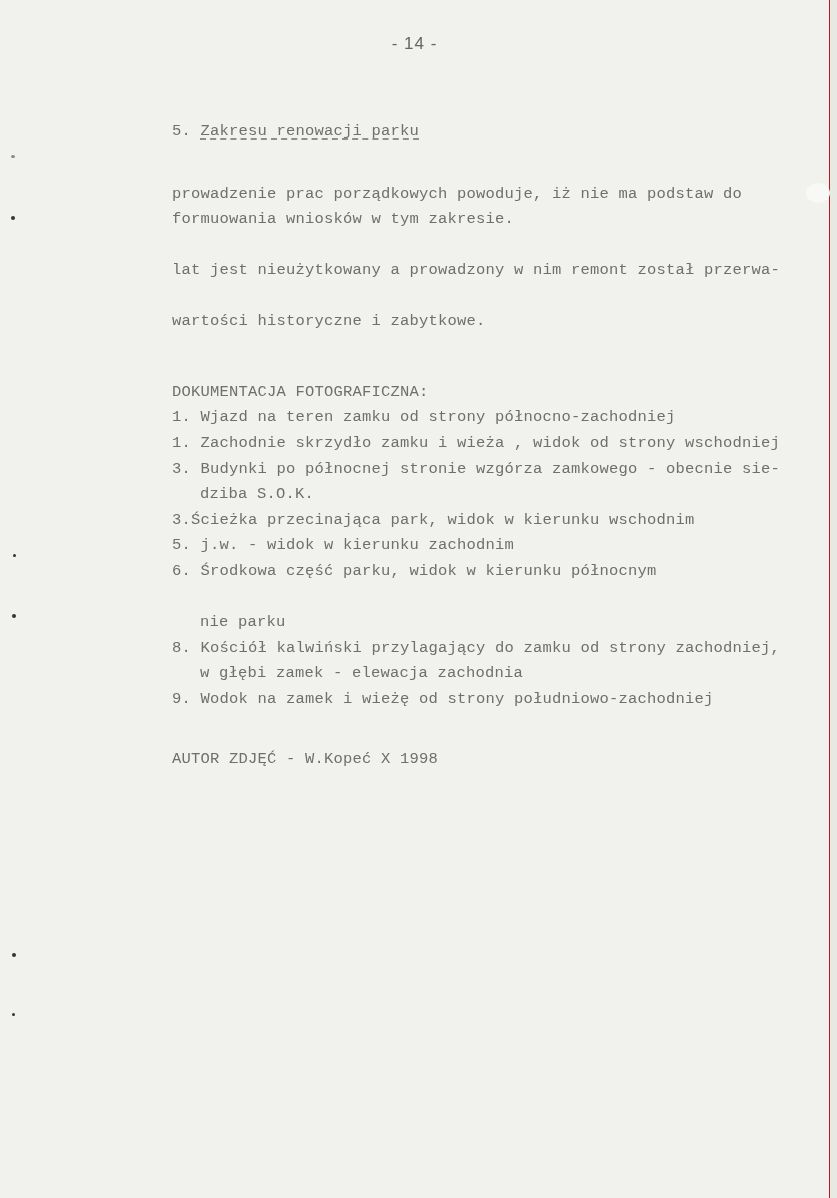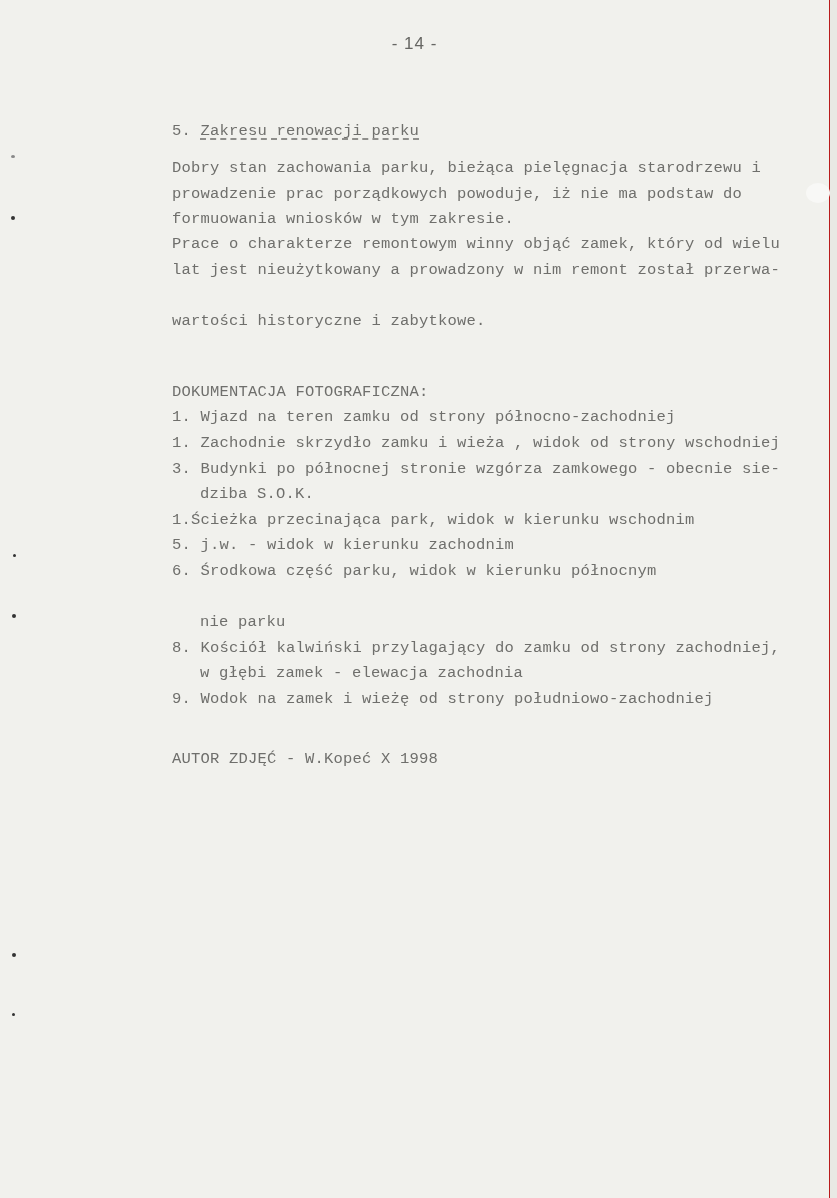--- a/index.html
+++ b/index.html
@@ -29,34 +29,32 @@
   .smudge { position: absolute; left: 806px; top: 183px; width: 24px; height: 20px; border-radius: 50%; background: #f8f8f6; }
 </style>
 </head>
 <body>
 
 <div class="page">
   <div class="page-number">- 14 -</div>
 
   <div class="line" style="top:122px;"><span>5.</span> <span class="u">Zakresu renowacji parku</span></div>
 
-  <div class="line" style="top:159px;">Dobry stan zachowania parku, bieżąca pielęgnacja starodrzewu i</div>
   <div class="line" style="top:185px;">prowadzenie prac porządkowych powoduje, iż nie ma podstaw do</div>
   <div class="line" style="top:210px;">formuowania wniosków w tym zakresie.</div>
-  <div class="line" style="top:235px;">Prace o charakterze remontowym winny objąć zamek, który od wielu</div>
   <div class="line" style="top:261px;">lat jest nieużytkowany a prowadzony w nim remont został przerwa-</div>
   <div class="line" style="top:312px;">wartości historyczne i zabytkowe.</div>
 
   <div class="line" style="top:383px;">DOKUMENTACJA FOTOGRAFICZNA:</div>
 
   <div class="line" style="top:408px;">1. Wjazd na teren zamku od strony północno-zachodniej</div>
   <div class="line" style="top:434px;">1. Zachodnie skrzydło zamku i wieża , widok od strony wschodniej</div>
   <div class="line" style="top:460px;">3. Budynki po północnej stronie wzgórza zamkowego - obecnie sie-</div>
   <div class="line indent" style="top:485px;">dziba S.O.K.</div>
-  <div class="line" style="top:511px;">1.Ścieżka przecinająca park, widok w kierunku wschodnim</div>
+  <div class="line" style="top:511px;">3.Ścieżka przecinająca park, widok w kierunku wschodnim</div>
   <div class="line" style="top:536px;">5. j.w. - widok w kierunku zachodnim</div>
   <div class="line" style="top:562px;">6. Środkowa część parku, widok w kierunku północnym</div>
   <div class="line indent" style="top:613px;">nie parku</div>
   <div class="line" style="top:639px;">8. Kościół kalwiński przylagający do zamku od strony zachodniej,</div>
   <div class="line indent" style="top:664px;">w głębi zamek - elewacja zachodnia</div>
   <div class="line" style="top:690px;">9. Wodok na zamek i wieżę od strony południowo-zachodniej</div>
 
   <div class="line" style="top:750px;">AUTOR ZDJĘĆ - W.Kopeć X 1998</div>
 
   <div class="smudge"></div>

